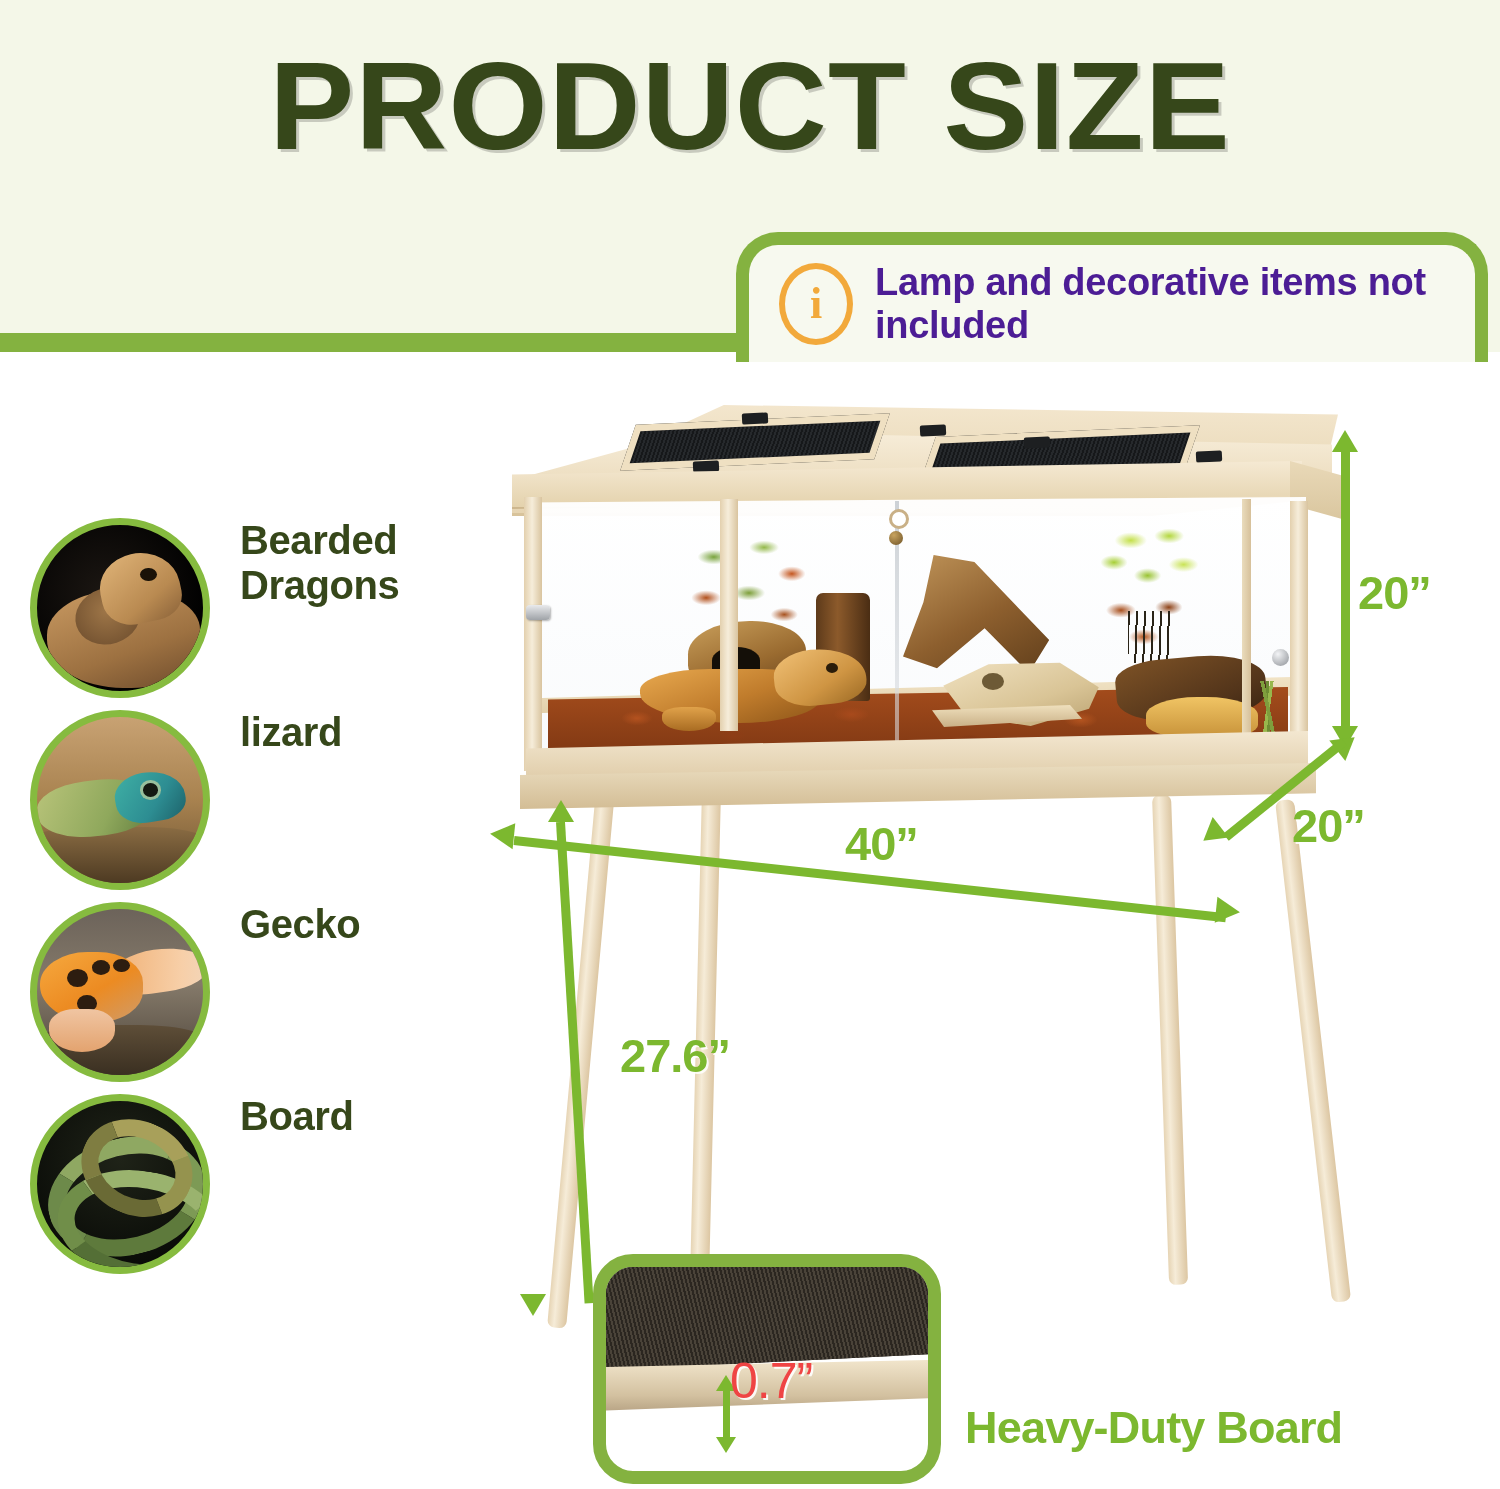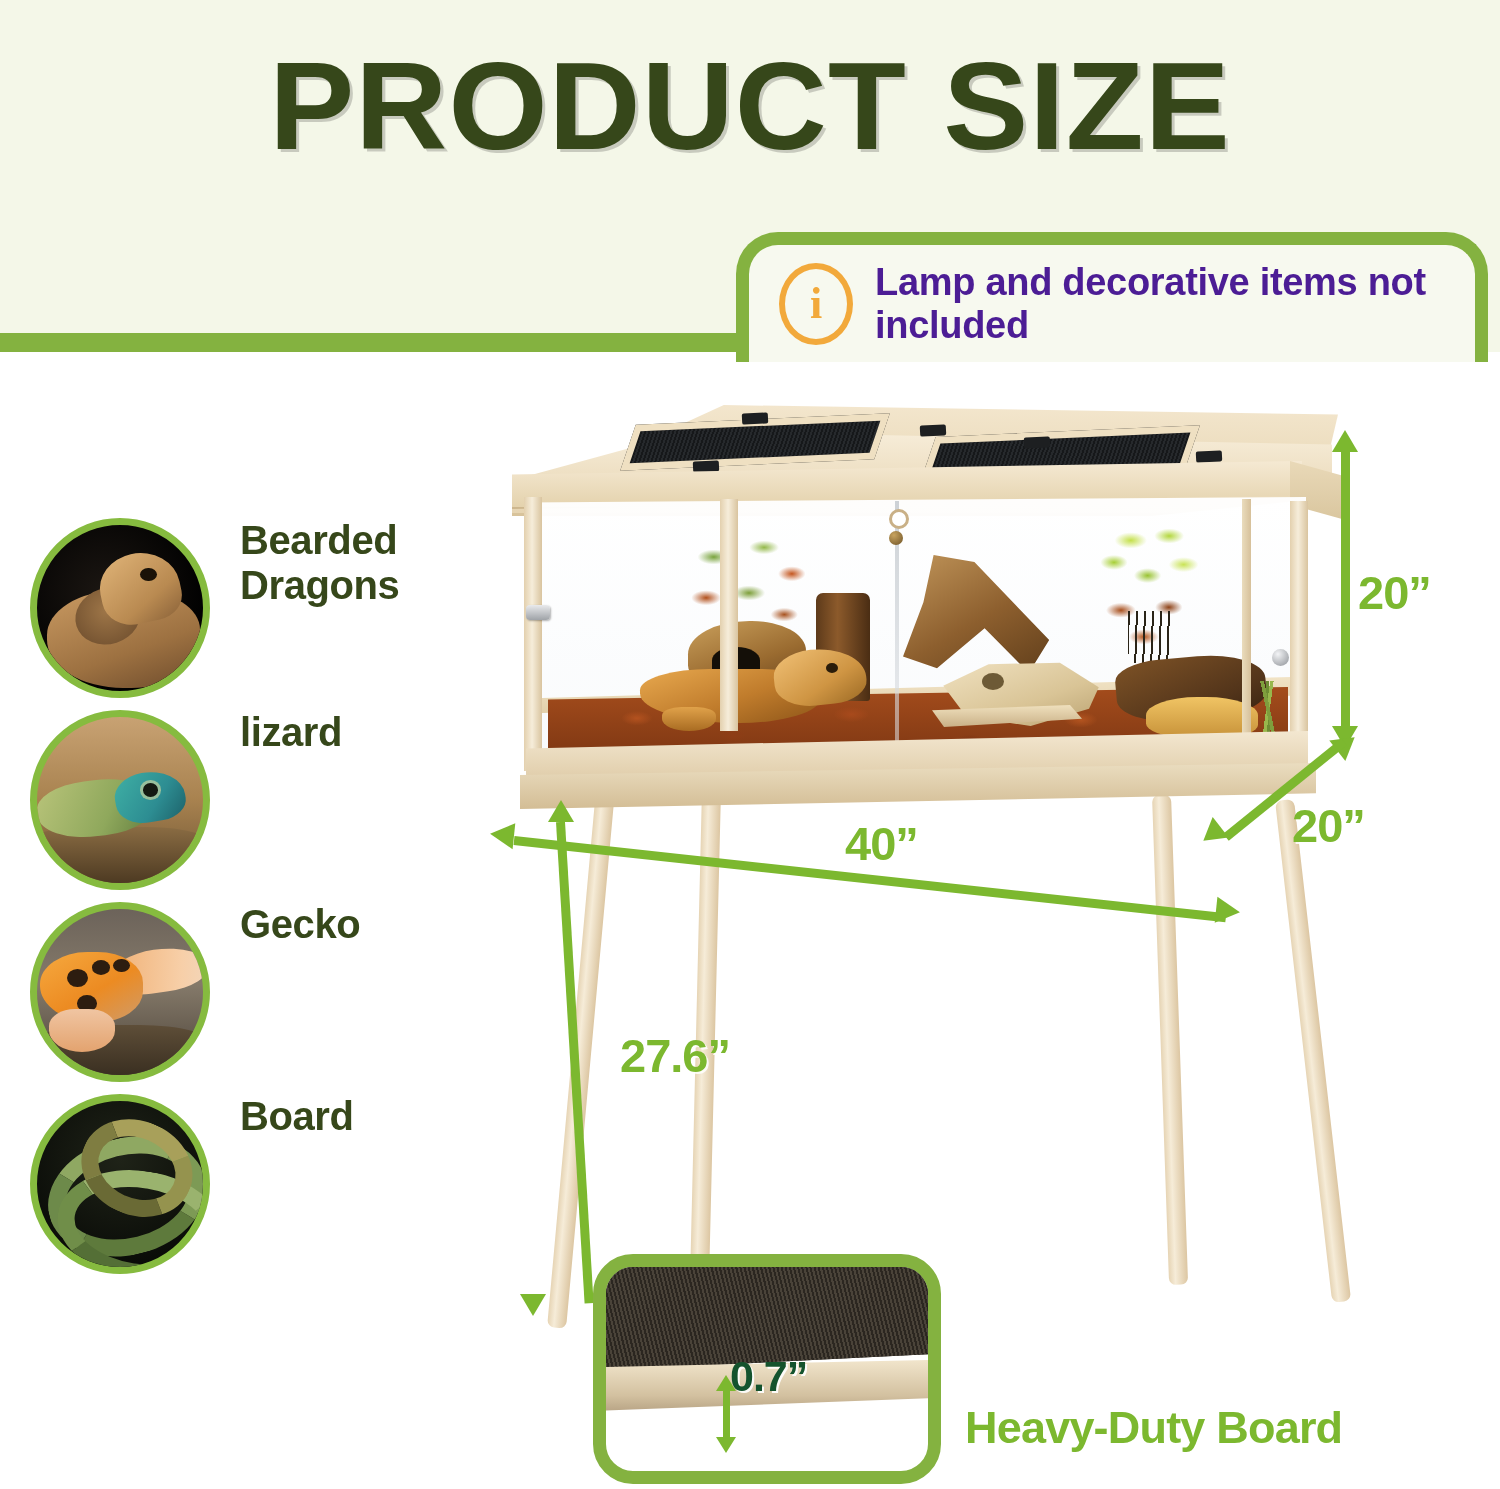--- a/index.html
+++ b/index.html
@@ -487,22 +487,22 @@
     position:absolute;left:0;top:0;
     border-left:10px solid transparent;border-right:10px solid transparent;
     border-bottom:16px solid #7cb82f;
   }
   .board-dim .ah-dn{
     position:absolute;left:0;top:62px;
     border-left:10px solid transparent;border-right:10px solid transparent;
     border-top:16px solid #7cb82f;
   }
   .lbl-board{
-    position:absolute;left:730px;top:1352px;color:#14532d;font-weight:bold;
-    font-size:43px;letter-spacing:-1px;
+    position:absolute;left:730px;top:1352px;color:#ef4444;font-weight:normal;
+    font-size:50px;letter-spacing:-1px;
     text-shadow:2px 2px 0 rgba(255,255,255,.9);
   }
   .board-caption{
     position:absolute;left:965px;top:1402px;color:#7cb82f;font-weight:bold;
     font-size:45px;letter-spacing:-0.8px;white-space:nowrap;
   }
 </style>
 </head>
 <body>
 

